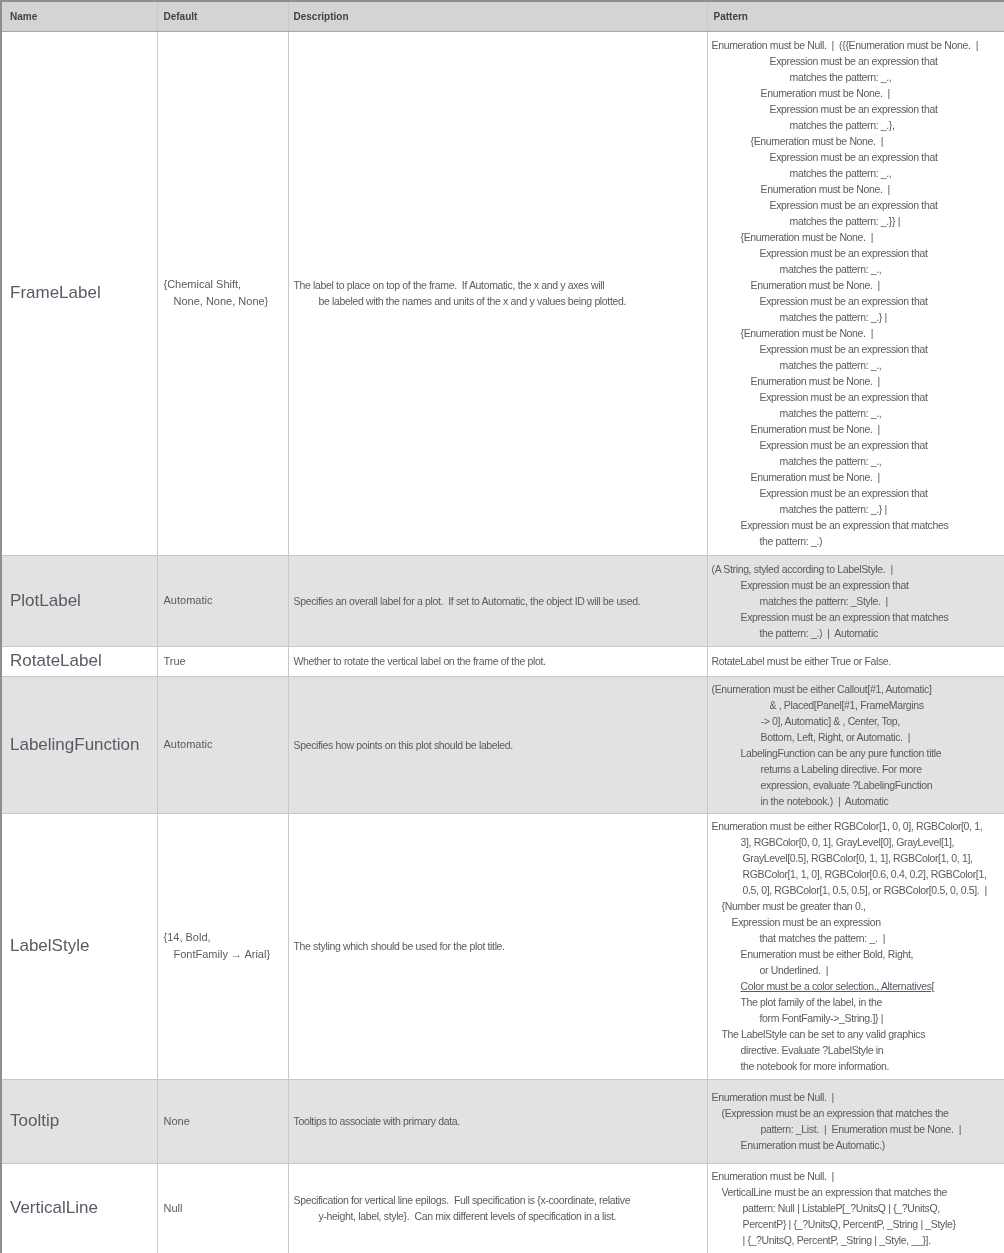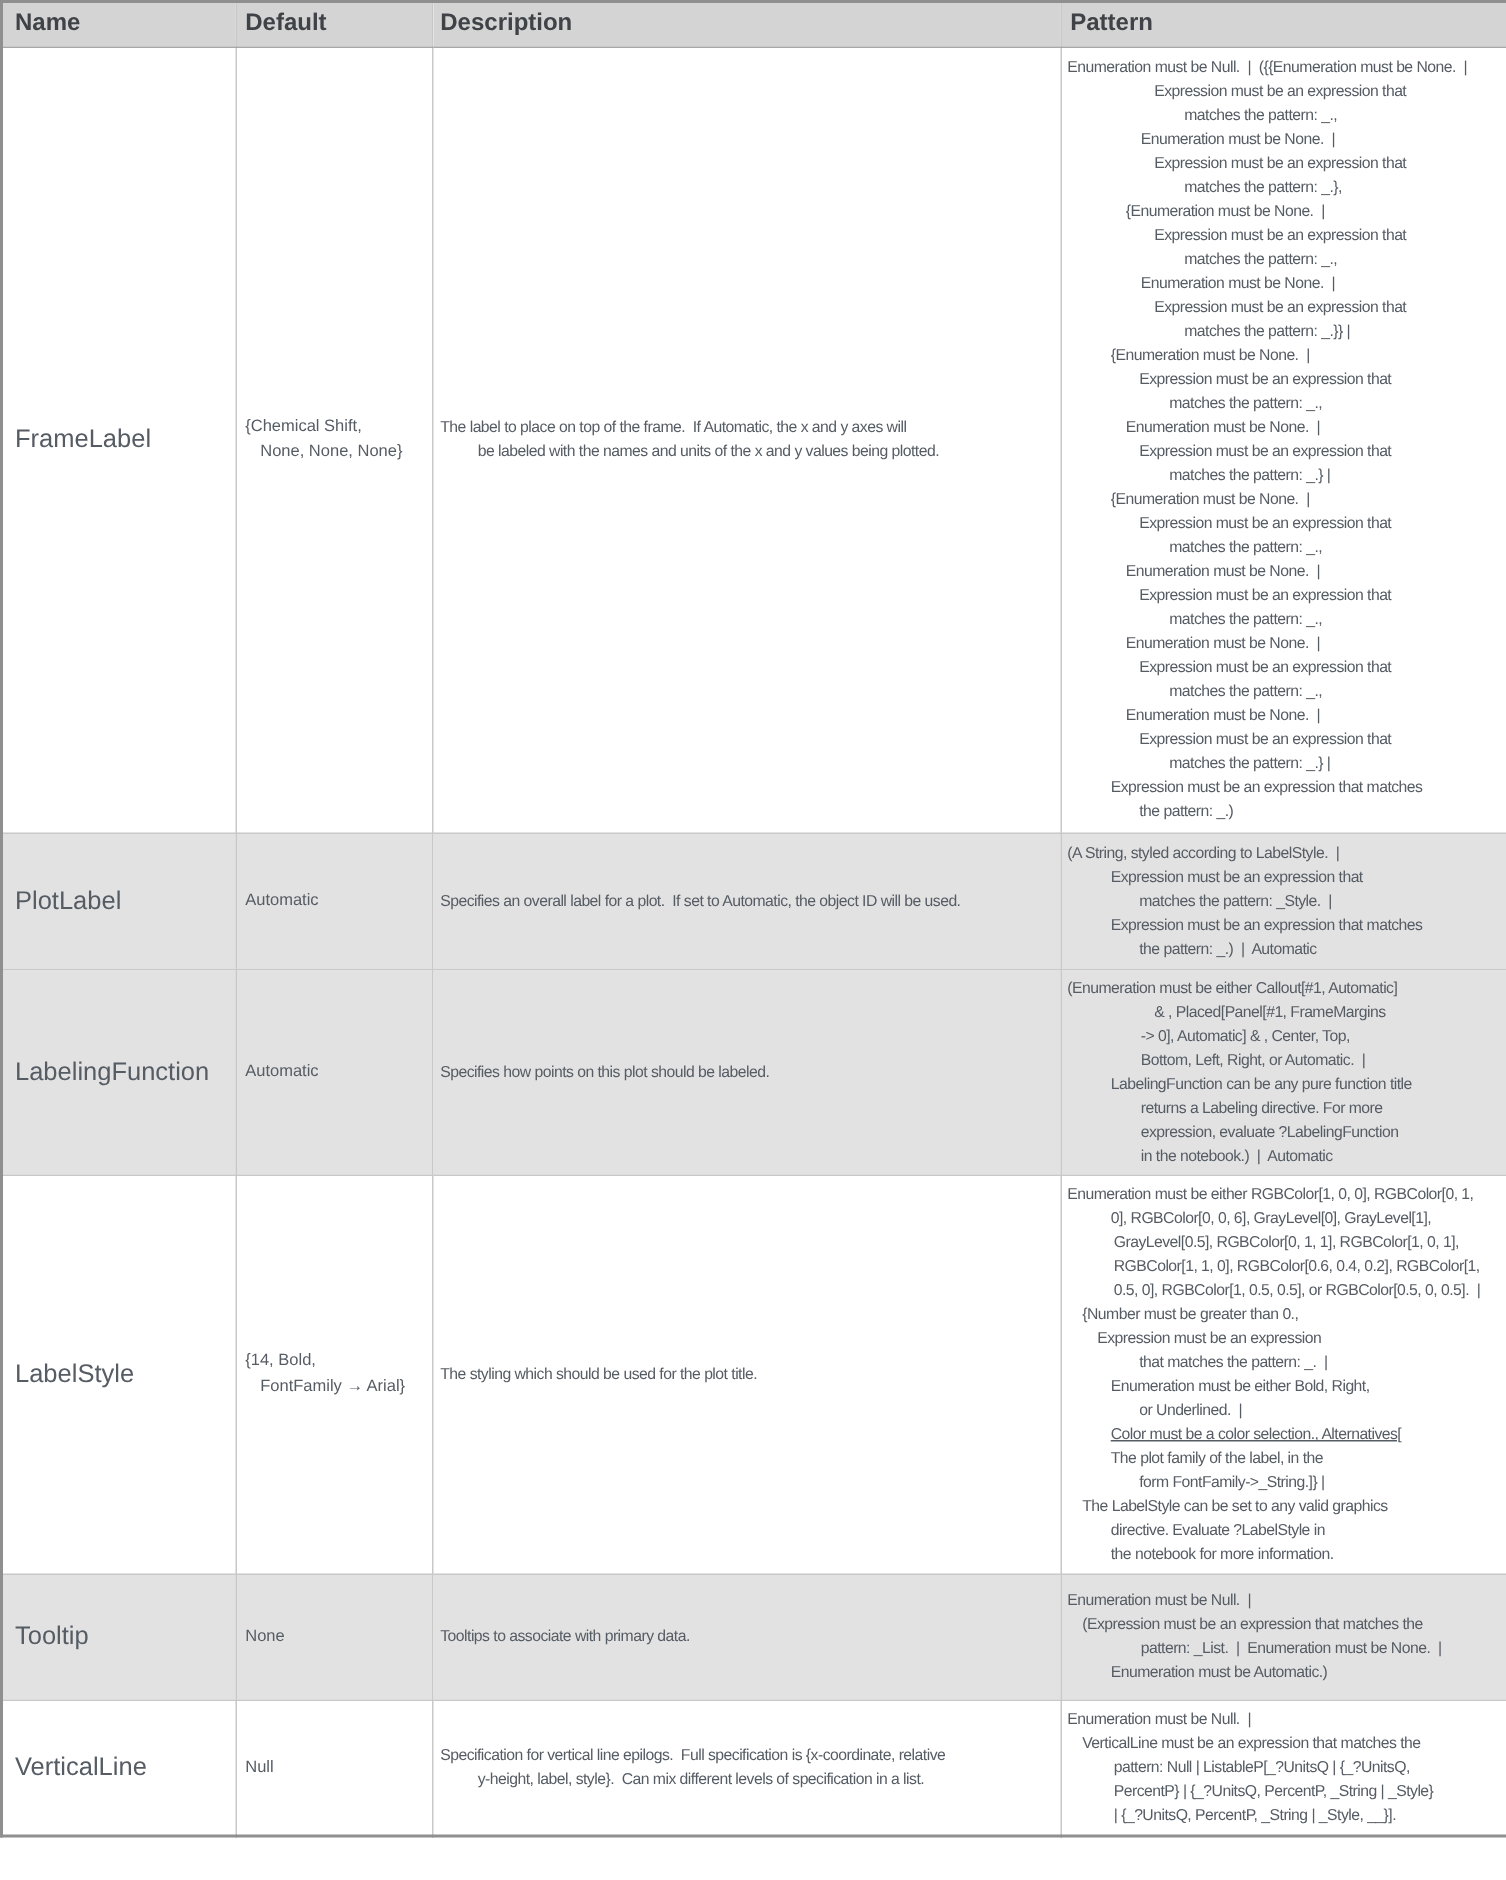--- a/index.html
+++ b/index.html
@@ -19,21 +19,21 @@
     border:2px solid var(--outer-border);
   }
   col.c-name{width:156px;}
   col.c-default{width:131px;}
   col.c-desc{width:419px;}
   col.c-pattern{width:298px;}
   th,td{border:1px solid var(--border);vertical-align:middle;overflow:hidden;padding:0;}
   thead tr{height:30px;}
   th{
     background:var(--header-bg);color:var(--header-text);
-    font-size:16px;font-weight:bold;text-align:left;
+    font-size:10px;font-weight:bold;text-align:left;
     border-bottom:1px solid #a8a8a8;
   }
   th.col-name{padding-left:8px;}
   th.col-default{padding-left:6px;}
   th.col-desc{padding-left:5px;}
   th.col-pattern{padding-left:6px;}
   tbody tr{background:var(--row-bg);}
   tbody tr.alt{background:var(--row-alt-bg);}
   td.col-name{padding-left:8px;font-size:17px;}
   td.col-default{padding-left:6px;font-size:11px;}
@@ -121,20 +121,34 @@
             <div class="line" style="padding-left: 0px;">Specifies an overall label for a plot.  If set to Automatic, the object ID will be used.</div>
           </td>
           <td class="col-pattern">
             <div class="line" style="padding-left: 0px;">(A String, styled according to LabelStyle.  |</div>
             <div class="line" style="padding-left: 29px;">Expression must be an expression that</div>
             <div class="line" style="padding-left: 48px;">matches the pattern: _Style.  |</div>
             <div class="line" style="padding-left: 29px;">Expression must be an expression that matches</div>
             <div class="line" style="padding-left: 48px;">the pattern: _.)  |  Automatic</div>
           </td>
         </tr>
+        <tr style="height: 30px;">
+          <td class="col-name">
+            <div class="line" style="padding-left: 0px;">RotateLabel</div>
+          </td>
+          <td class="col-default">
+            <div class="line" style="padding-left: 0px;">True</div>
+          </td>
+          <td class="col-desc">
+            <div class="line" style="padding-left: 0px;">Whether to rotate the vertical label on the frame of the plot.</div>
+          </td>
+          <td class="col-pattern">
+            <div class="line" style="padding-left: 0px;">RotateLabel must be either True or False.</div>
+          </td>
+        </tr>
         <tr class="alt" style="height: 137px;">
           <td class="col-name">
             <div class="line" style="padding-left: 0px;">LabelingFunction</div>
           </td>
           <td class="col-default">
             <div class="line" style="padding-left: 0px;">Automatic</div>
           </td>
           <td class="col-desc">
             <div class="line" style="padding-left: 0px;">Specifies how points on this plot should be labeled.</div>
           </td>
@@ -155,21 +169,21 @@
           </td>
           <td class="col-default">
             <div class="line" style="padding-left: 0px;">{14, Bold,</div>
             <div class="line" style="padding-left: 10px;">FontFamily → Arial}</div>
           </td>
           <td class="col-desc">
             <div class="line" style="padding-left: 0px;">The styling which should be used for the plot title.</div>
           </td>
           <td class="col-pattern">
             <div class="line" style="padding-left: 0px;">Enumeration must be either RGBColor[1, 0, 0], RGBColor[0, 1,</div>
-            <div class="line" style="padding-left: 29px;">0], RGBColor[0, 0, 6], GrayLevel[0], GrayLevel[1],</div>
+            <div class="line" style="padding-left: 29px;">3], RGBColor[0, 0, 1], GrayLevel[0], GrayLevel[1],</div>
             <div class="line" style="padding-left: 31px;">GrayLevel[0.5], RGBColor[0, 1, 1], RGBColor[1, 0, 1],</div>
             <div class="line" style="padding-left: 31px;">RGBColor[1, 1, 0], RGBColor[0.6, 0.4, 0.2], RGBColor[1,</div>
             <div class="line" style="padding-left: 31px;">0.5, 0], RGBColor[1, 0.5, 0.5], or RGBColor[0.5, 0, 0.5].  |</div>
             <div class="line" style="padding-left: 10px;">{Number must be greater than 0.,</div>
             <div class="line" style="padding-left: 20px;">Expression must be an expression</div>
             <div class="line" style="padding-left: 48px;">that matches the pattern: _.  |</div>
             <div class="line" style="padding-left: 29px;">Enumeration must be either Bold, Right,</div>
             <div class="line" style="padding-left: 48px;">or Underlined.  |</div>
             <div class="line" style="padding-left: 29px; text-decoration: underline;">Color must be a color selection., Alternatives[</div>
             <div class="line" style="padding-left: 29px;">The plot family of the label, in the</div>

